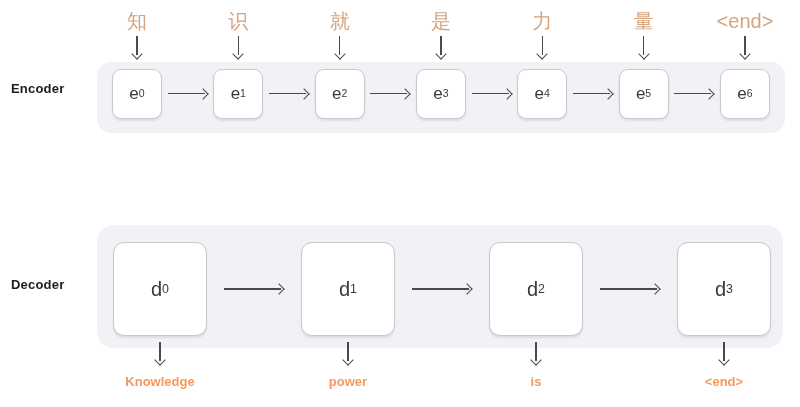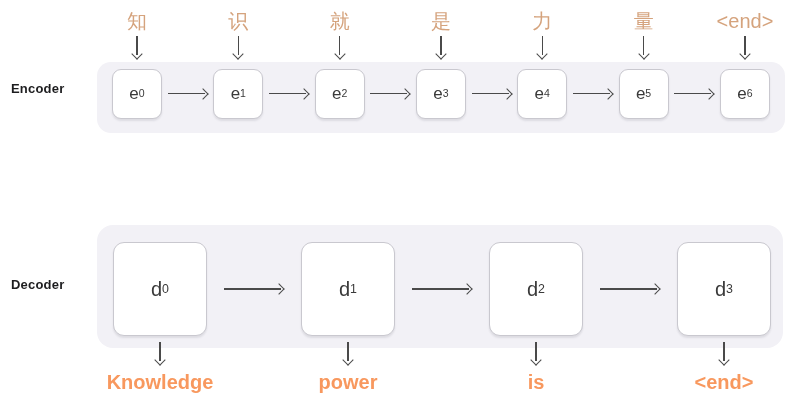--- a/index.html
+++ b/index.html
@@ -91,21 +91,21 @@
   
   .out-row {
     position:absolute; left:113px; top:342px; width:658px;
     display:flex; justify-content:space-between;
   }
   .ocell {
     width:94px; display:flex; flex-direction:column; align-items:center;
     flex:0 0 auto;
   }
   .out-tok {
-    margin-top:6px; font-size:20px; line-height:22px; font-weight:bold;
+    margin-top:6px; font-size:13px; line-height:22px; font-weight:bold;
     color:#f8985e; white-space:nowrap;
   }
 </style>
 </head>
 <body>
 
 <div class="canvas">
 
   <div class="token-row">
     <div class="tcell">

